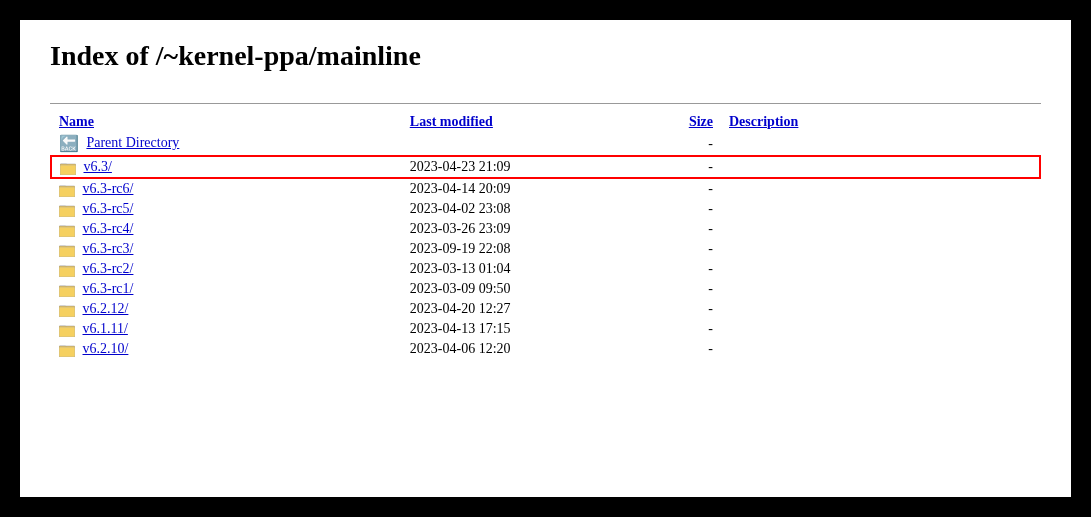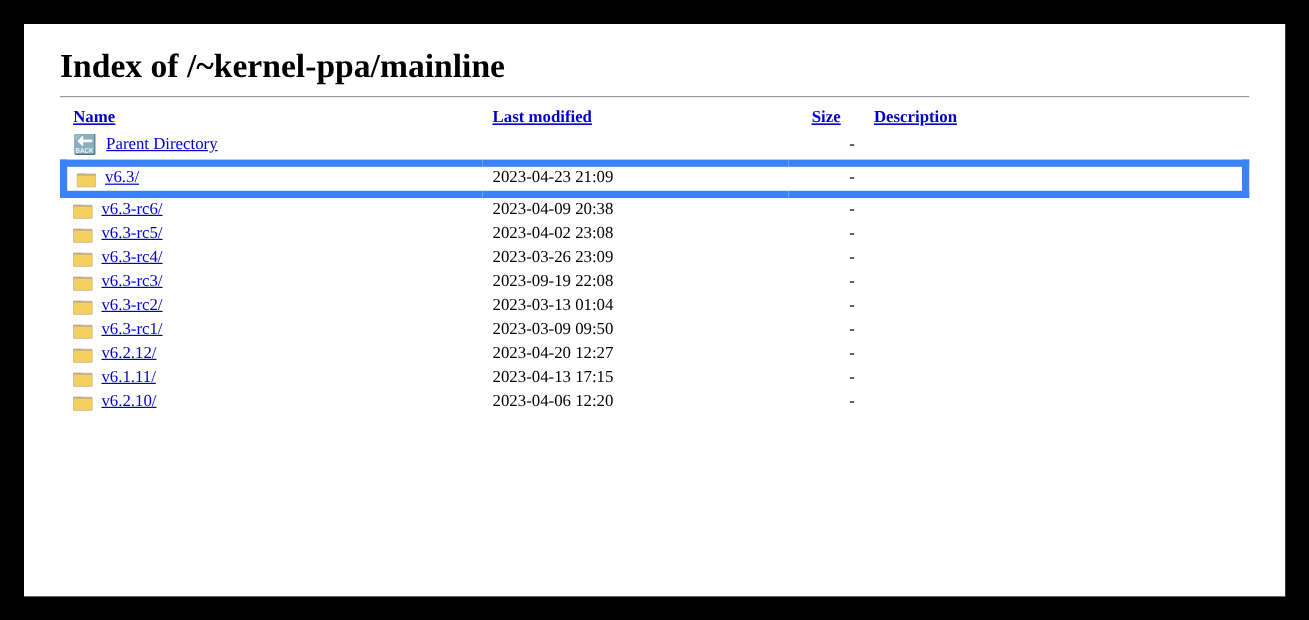--- a/index.html
+++ b/index.html
@@ -14,21 +14,21 @@
     .window {
       background: #fff;
       width: 1051px;
       min-height: 477px;
       padding: 20px 30px 30px 30px;
     }
     h1 {
       font-family: Times New Roman, serif;
       font-size: 28px;
       font-weight: bold;
-      margin-bottom: 8px;
+      margin-bottom: 31px;
     }
     .divider {
       border: none;
       border-top: 1px solid #999;
       margin-bottom: 8px;
     }
     table {
       width: 100%;
       border-collapse: collapse;
       font-size: 14px;
@@ -92,40 +92,40 @@
   <hr class="divider">
   <table>
     <thead>
       <tr>
         <th style="width:220px;">
           <a href="#">Name</a>
         </th>
         <th style="width:160px;">
           <a href="#">Last modified</a>
         </th>
-        <th style="width:40px; text-align:center;">
+        <th style="width:40px; text-align:right;">
           <a href="#">Size</a>
         </th>
         <th style="width:200px; padding-left:8px;">
           <a href="#">Description</a>
         </th>
       </tr>
     </thead>
     <tbody id="table-body">
 
     <tr>
   <td class="name-col">
     <span class="parent-icon">🔙</span>
     <a href="/~kernel-ppa/">Parent Directory</a>
   </td>
   <td class="date-col">&nbsp;</td>
   <td class="size-col">-</td>
   <td class="desc-col">&nbsp;</td>
 </tr>
-        <tr style="border: 6px solid #3b82f6;">
+        <tr style="border: 2px solid #3b82f6;">
       <td class="name-col" style="border-top:2px solid red; border-bottom:2px solid red; border-left:2px solid red;">
         <span class="folder-icon"><svg viewBox="0 0 16 14" xmlns="http://www.w3.org/2000/svg">
     <rect x="0" y="3" width="16" height="11" rx="1" fill="#f0c040" stroke="#999" stroke-width="0.5"></rect>
     <path d="M0 4 Q0 3 1 3 L6 3 Q7 3 7.5 4 L8 5 L0 5 Z" fill="#f0c040" stroke="#999" stroke-width="0.5"></path>
     <rect x="0" y="4" width="16" height="10" rx="1" fill="#f5d060" stroke="#aaa" stroke-width="0.5"></rect>
   </svg></span>
         <a href="v6.3/">v6.3/</a>
       </td>
       <td class="date-col" style="border-top:2px solid red; border-bottom:2px solid red;">2023-04-23 21:09</td>
       <td class="size-col" style="border-top:2px solid red; border-bottom:2px solid red;">-</td>
@@ -133,21 +133,21 @@
     </tr>
         <tr>
       <td class="name-col">
         <span class="folder-icon"><svg viewBox="0 0 16 14" xmlns="http://www.w3.org/2000/svg">
     <rect x="0" y="3" width="16" height="11" rx="1" fill="#f0c040" stroke="#999" stroke-width="0.5"></rect>
     <path d="M0 4 Q0 3 1 3 L6 3 Q7 3 7.5 4 L8 5 L0 5 Z" fill="#f0c040" stroke="#999" stroke-width="0.5"></path>
     <rect x="0" y="4" width="16" height="10" rx="1" fill="#f5d060" stroke="#aaa" stroke-width="0.5"></rect>
   </svg></span>
         <a href="v6.3-rc6/">v6.3-rc6/</a>
       </td>
-      <td class="date-col">2023-04-09 20:38</td>
+      <td class="date-col">2023-04-14 20:09</td>
       <td class="size-col">-</td>
       <td class="desc-col">&nbsp;</td>
     </tr>
         <tr>
       <td class="name-col">
         <span class="folder-icon"><svg viewBox="0 0 16 14" xmlns="http://www.w3.org/2000/svg">
     <rect x="0" y="3" width="16" height="11" rx="1" fill="#f0c040" stroke="#999" stroke-width="0.5"></rect>
     <path d="M0 4 Q0 3 1 3 L6 3 Q7 3 7.5 4 L8 5 L0 5 Z" fill="#f0c040" stroke="#999" stroke-width="0.5"></path>
     <rect x="0" y="4" width="16" height="10" rx="1" fill="#f5d060" stroke="#aaa" stroke-width="0.5"></rect>
   </svg></span>

